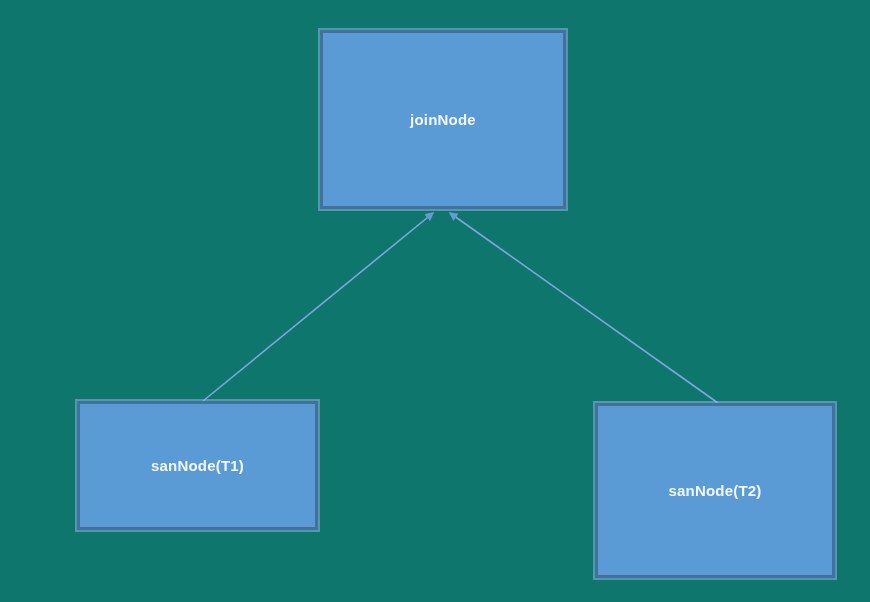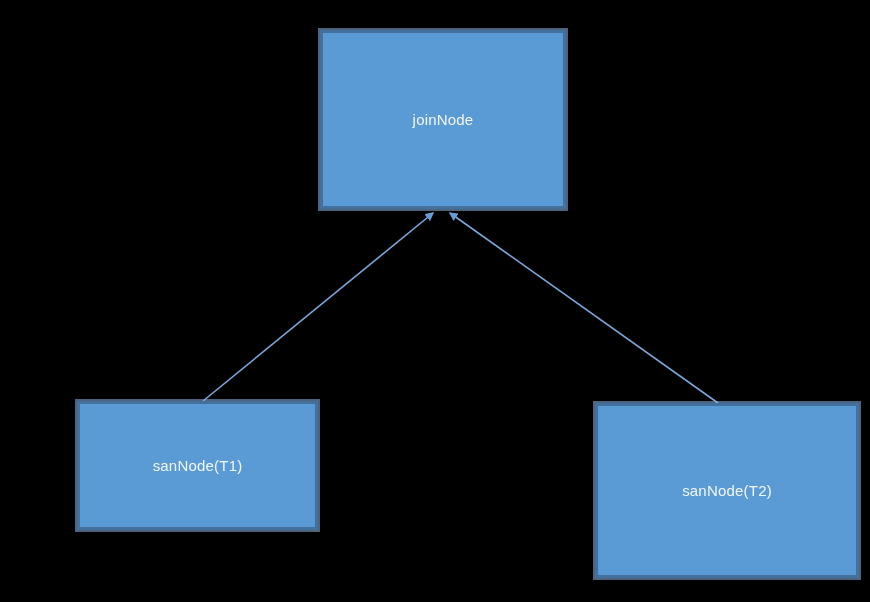--- a/index.html
+++ b/index.html
@@ -5,22 +5,23 @@
   html, body {
     margin: 0;
     padding: 0;
     background: #ffffff;
     font-family: "Liberation Sans", sans-serif;
   }
   .canvas {
     position: relative;
     width: 870px;
     height: 602px;
-    background: #000000;
+    background: #0f766e;
     overflow: hidden;
+    font-weight: bold;
   }
   .edges-layer {
     position: absolute;
     left: 0;
     top: 0;
     width: 870px;
     height: 602px;
     pointer-events: none;
   }
   .edges-layer line {
@@ -41,21 +42,21 @@
   }
   .node .label {
     color: #f2f7fb;
     font-size: 15px;
     letter-spacing: 0.2px;
     text-align: center;
     user-select: none;
   }
   #node-join { left: 320px; top: 30px;  width: 246px; height: 179px; }
   #node-t1   { left: 77px;  top: 401px; width: 241px; height: 129px; }
-  #node-t2   { left: 595px; top: 403px; width: 264px; height: 175px; }
+  #node-t2   { left: 595px; top: 403px; width: 240px; height: 175px; }
 </style>
 </head>
 <body>
 
 <div class="canvas">
 
   <svg class="edges-layer" width="870" height="602" viewBox="0 0 870 602" xmlns="http://www.w3.org/2000/svg">
     <defs>
       <marker id="arrow" markerWidth="9" markerHeight="9" refX="7.5" refY="4.5" orient="auto" markerUnits="userSpaceOnUse">
         <path d="M0,0 L9,4.5 L0,9 Z" fill="#6699d6"></path>

